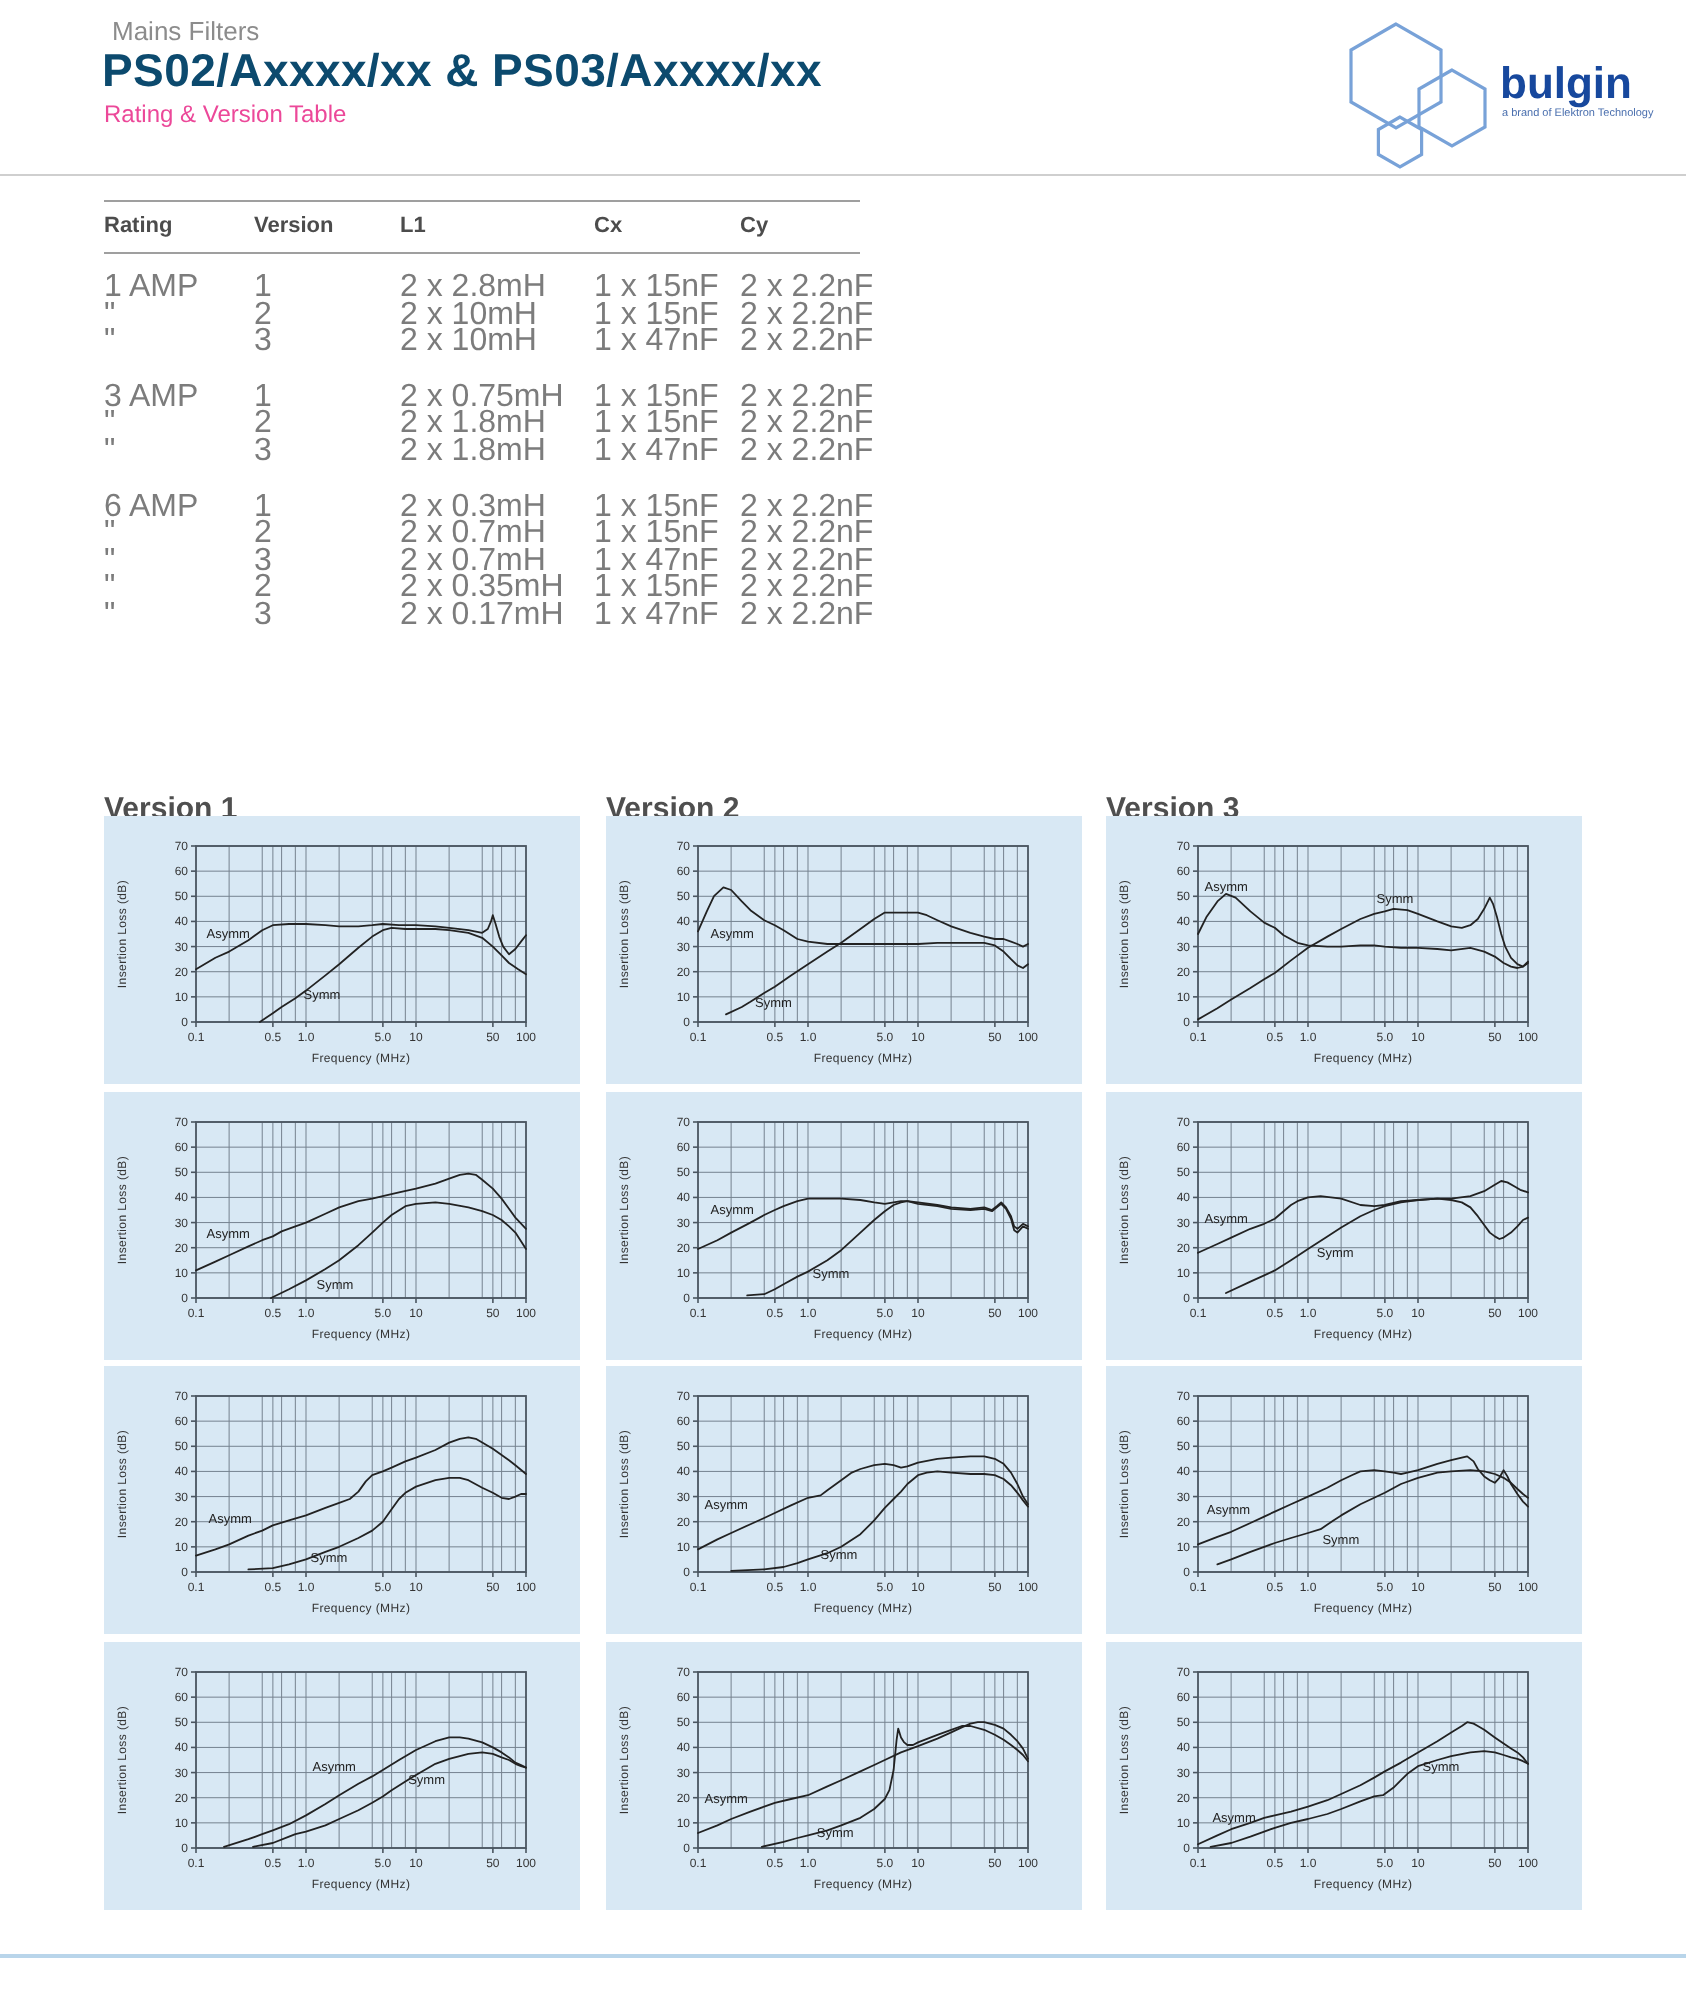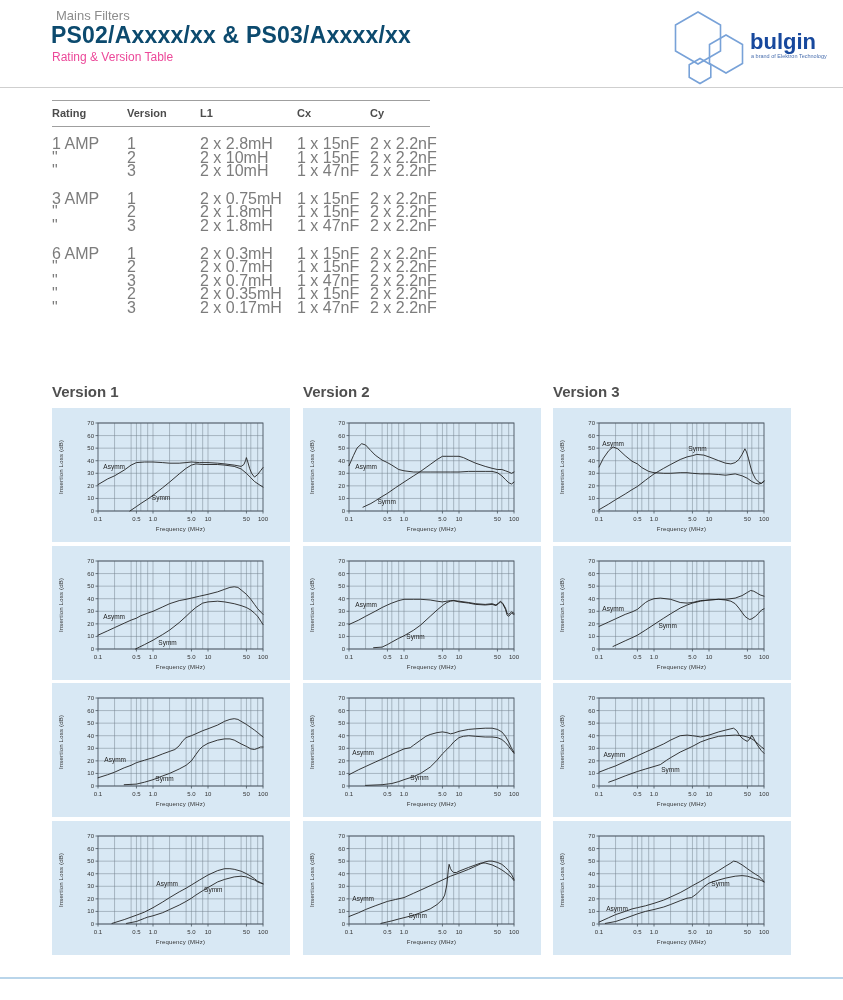--- a/index.html
+++ b/index.html
@@ -14,21 +14,21 @@
   
   .rating-table{position:absolute;left:52px;top:100px;width:378px;border-collapse:collapse;table-layout:fixed;}
   .rating-table col.c0{width:75px}.rating-table col.c1{width:73px}.rating-table col.c2{width:97px}
   .rating-table col.c3{width:73px}.rating-table col.c4{width:60px}
   .rating-table th{font-size:11px;font-weight:bold;color:#4c4c4c;text-align:left;padding:6px 0 7px 0;
     border-top:1px solid #9f9f9f;border-bottom:1px solid #9f9f9f;}
   .rating-table td{font-size:16px;color:#7c7c7c;padding:0;line-height:13.6px;height:13.6px;white-space:nowrap;}
   .rating-table tr.group-start td{padding-top:14px;}
   .rating-table tbody tr:first-child td{padding-top:10px;}
   
-  .vh{position:absolute;top:383px;font-size:15px;font-weight:bold;color:#4f4f4f;}
+  .vh{position:absolute;top:396px;font-size:15px;font-weight:bold;color:#4f4f4f;}
   .vh.v0{left:52px}.vh.v1{left:303px}.vh.v2{left:553px}
   
   #chart-grid{position:absolute;left:52px;top:408px;width:739px;height:547px;}
   .chart-box{position:absolute;width:238px;height:134px;background:#d8e8f4;}
   .chart-box svg{display:block}
   .grid{stroke:#75828f;stroke-width:0.5;}
   .frame{stroke:#4a5560;stroke-width:0.8;}
   .framer{stroke:#4a5560;stroke-width:0.9;}
   .tick{font-size:6px;fill:#333;}
   .axis-title{font-size:6px;fill:#333;letter-spacing:0.2px;}

